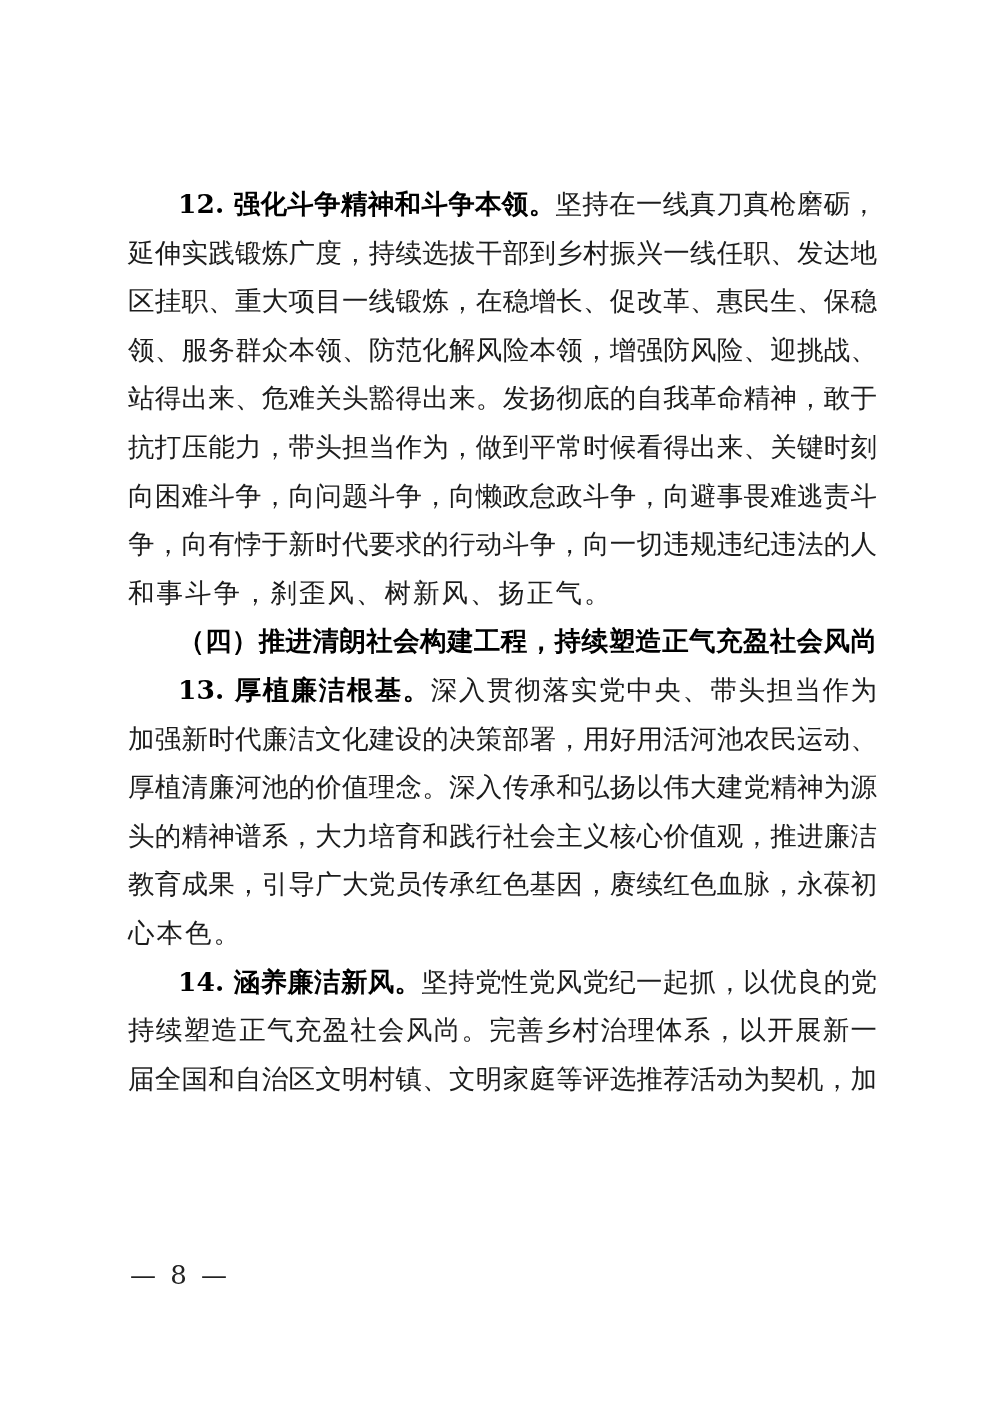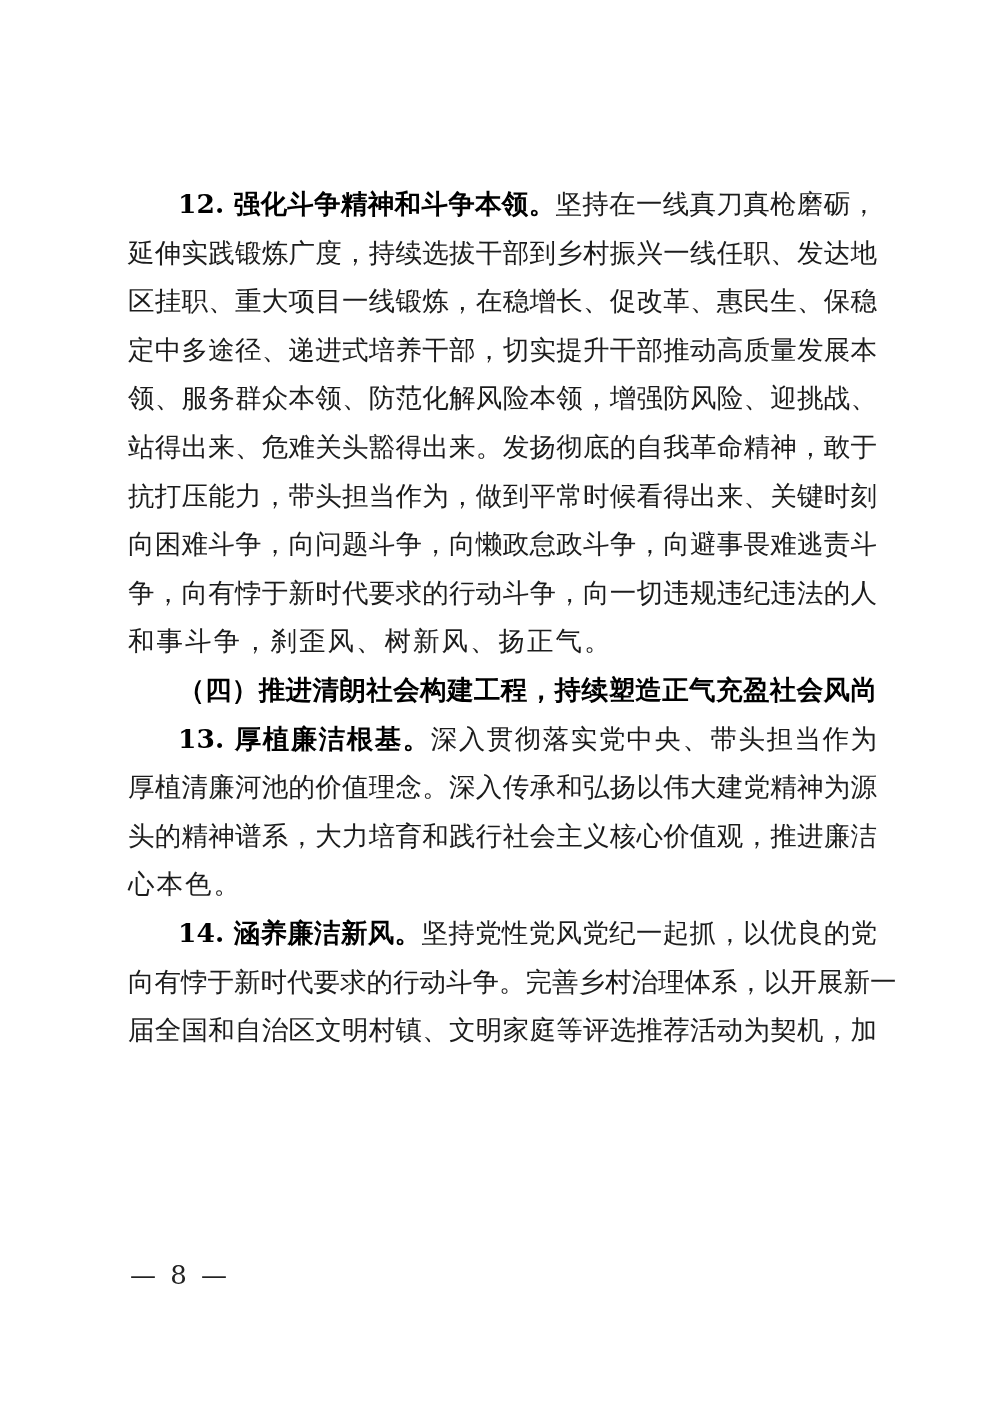--- a/index.html
+++ b/index.html
@@ -49,30 +49,31 @@
   }
 </style>
 </head>
 <body>
 
 <div class="page">
   <div class="textblock">
       <div class="line indent"><span class="seg bold">12. 强化斗争精神和斗争本领。</span><span class="seg">坚持在一线真刀真枪磨砺，</span></div>
       <div class="line"><span class="seg">延伸实践锻炼广度，持续选拔干部到乡村振兴一线任职、发达地</span></div>
       <div class="line"><span class="seg">区挂职、重大项目一线锻炼，在稳增长、促改革、惠民生、保稳</span></div>
-      <div class="line"><span class="seg">定中多途径、递进式培养干部，切实提升干部推动高质量发展本</span></div>
       <div class="line"><span class="seg">领、服务群众本领、防范化解风险本领，增强防风险、迎挑战、</span></div>
       <div class="line"><span class="seg">站得出来、危难关头豁得出来。发扬彻底的自我革命精神，敢于</span></div>
       <div class="line"><span class="seg">抗打压能力，带头担当作为，做到平常时候看得出来、关键时刻</span></div>
       <div class="line"><span class="seg">向困难斗争，向问题斗争，向懒政怠政斗争，向避事畏难逃责斗</span></div>
       <div class="line"><span class="seg">争，向有悖于新时代要求的行动斗争，向一切违规违纪违法的人</span></div>
       <div class="line left"><span class="seg">和事斗争，刹歪风、树新风、扬正气。</span></div>
       <div class="line indent"><span class="seg bold">（四）推进清朗社会构建工程，持续塑造正气充盈社会风尚</span></div>
       <div class="line indent"><span class="seg bold">13. 厚植廉洁根基。</span><span class="seg">深入贯彻落实党中央、带头担当作为</span></div>
+      <div class="line"><span class="seg">加强新时代廉洁文化建设的决策部署，用好用活河池农民运动、</span></div>
       <div class="line"><span class="seg">厚植清廉河池的价值理念。深入传承和弘扬以伟大建党精神为源</span></div>
       <div class="line"><span class="seg">头的精神谱系，大力培育和践行社会主义核心价值观，推进廉洁</span></div>
+      <div class="line"><span class="seg">教育成果，引导广大党员传承红色基因，赓续红色血脉，永葆初</span></div>
       <div class="line left"><span class="seg">心本色。</span></div>
       <div class="line indent"><span class="seg bold">14. 涵养廉洁新风。</span><span class="seg">坚持党性党风党纪一起抓，以优良的党</span></div>
-      <div class="line"><span class="seg">向有悖于新时代要求的行动斗争。完善乡村治理体系，以开展新一</span></div>
+      <div class="line"><span class="seg">持续塑造正气充盈社会风尚。完善乡村治理体系，以开展新一</span></div>
       <div class="line"><span class="seg">届全国和自治区文明村镇、文明家庭等评选推荐活动为契机，加</span></div>
     </div>
   <div class="pagenum">— 8 —</div>
 </div>
 
 </body></html>

